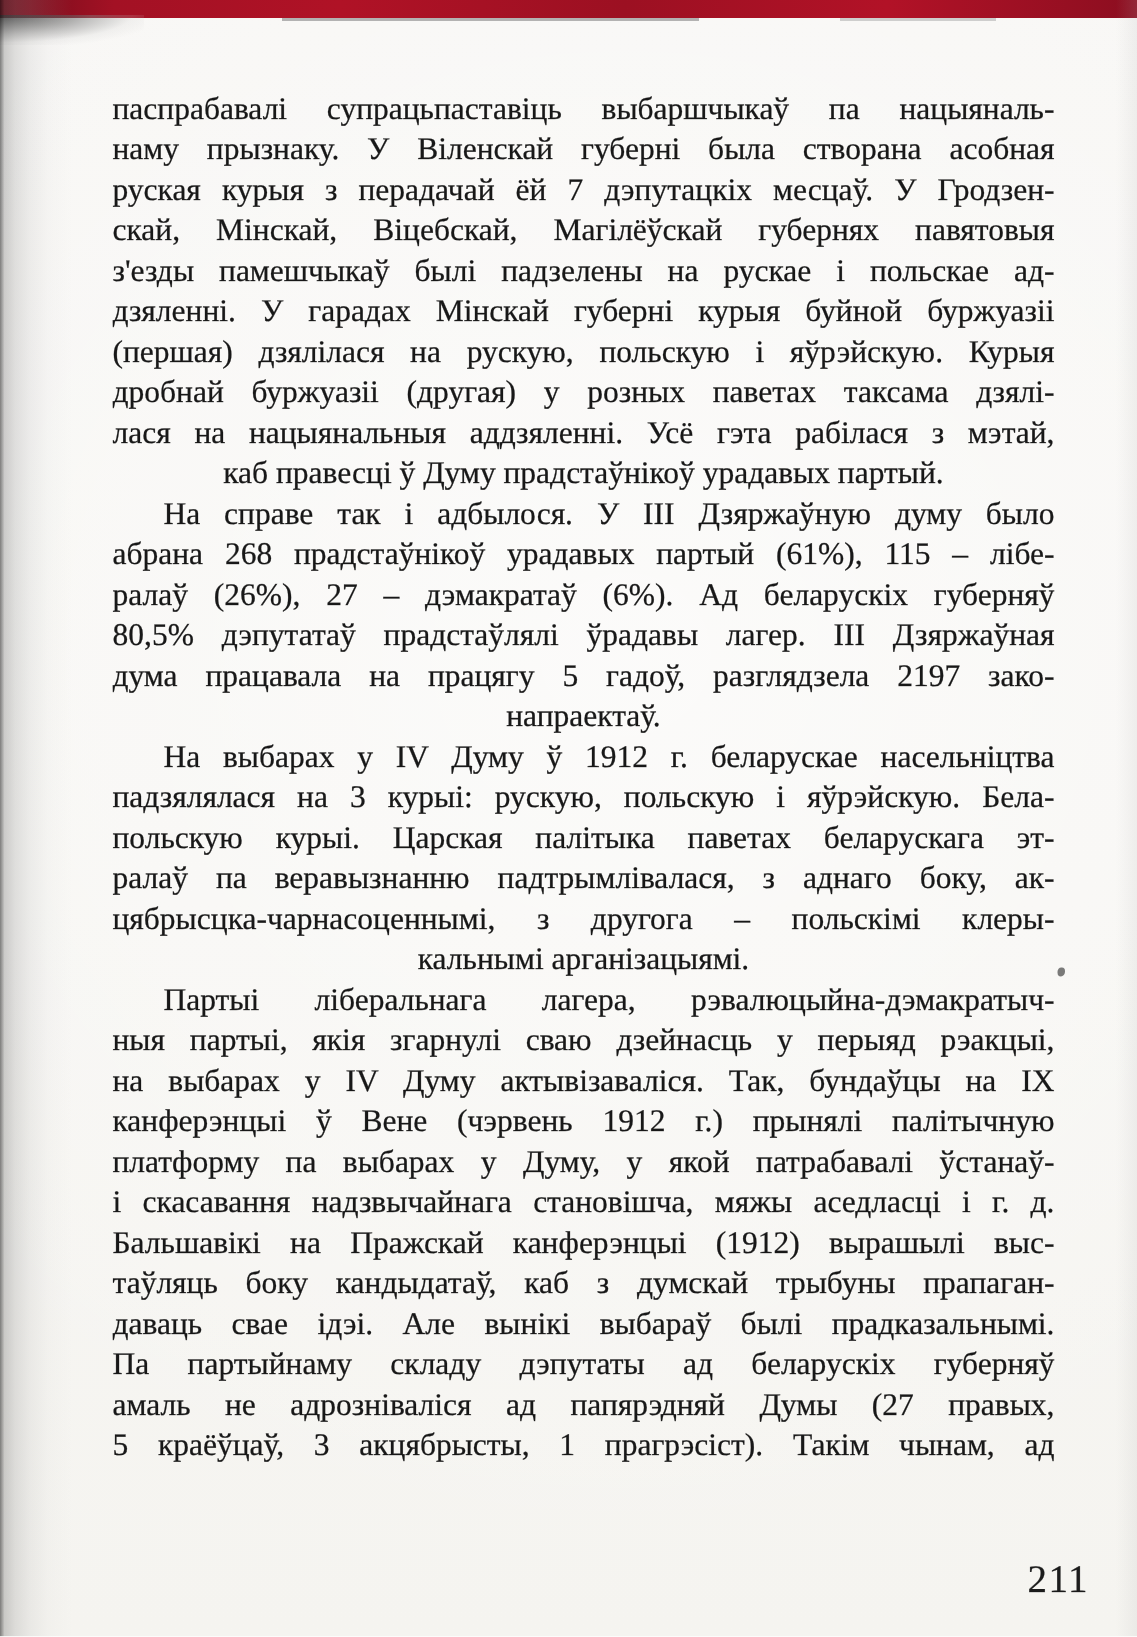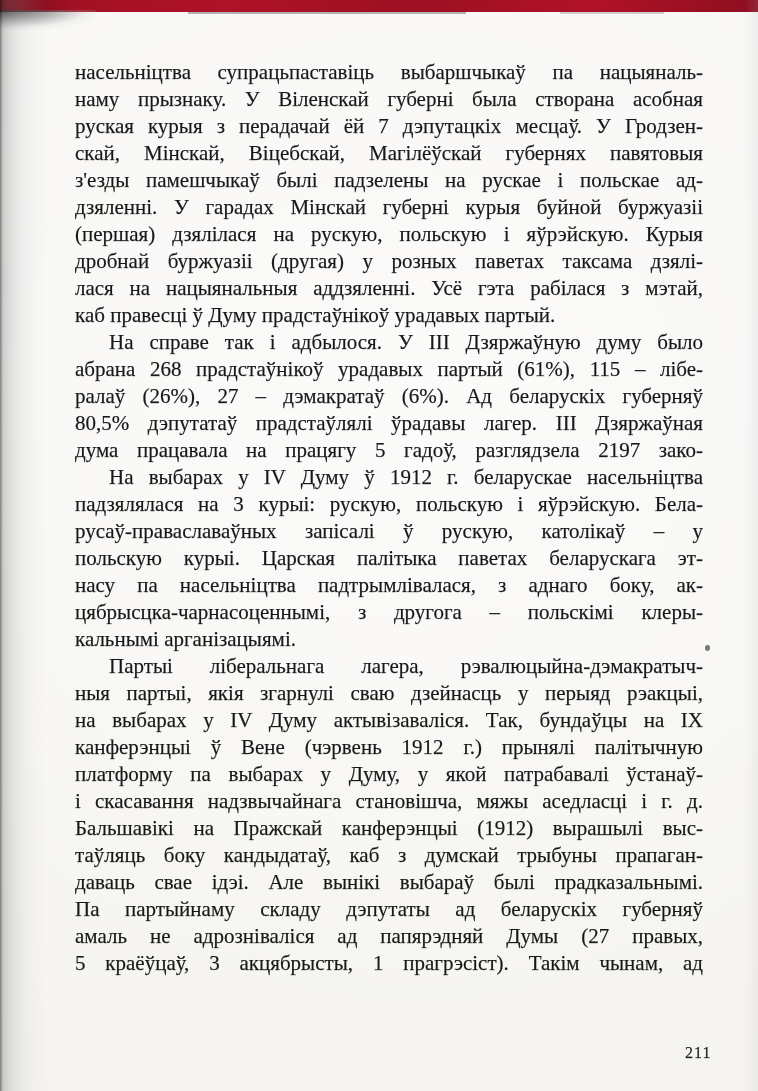--- a/index.html
+++ b/index.html
@@ -41,65 +41,65 @@
     position: absolute; left: 75px; top: 59px; width: 628px;
     color: var(--ink, #181818);
     font-size: 21px;
     -webkit-text-stroke: 0.25px rgba(20,20,20,.65);
   }
   .line {
     height: 27px; line-height: 27px; overflow: hidden;
     white-space: normal;
   }
   .line.just { text-align: justify; text-align-last: justify; text-justify: inter-word; }
-  .line.lastline { text-align: left; }
+  .line.lastline { text-align: center; }
   .line.indent { text-indent: 34px; }
   .page-number {
     position: absolute; left: 685px; top: 1041px;
-    font-size: 16px; line-height: 24px; color: #1c1c1c;
+    font-size: 26px; line-height: 24px; color: #1c1c1c;
     letter-spacing: 1px;
     -webkit-text-stroke: 0.25px rgba(20,20,20,.6);
   }
   .ink-speck {
     position: absolute; left: 705px; top: 645px; width: 5px; height: 6px;
     background: #5a5a5a; border-radius: 50% 40% 55% 45%; opacity: .8;
   }
 </style>
 </head>
 <body>
 
 <div class="scan">
   <div class="top-bar"></div>
   <div class="edge-line-1"></div>
   <div class="edge-line-2"></div>
   <div class="corner-curl"></div>
   <div class="left-shadow"></div>
   <div class="right-shade"></div>
 
   <div class="text-block">
-      <div class="line just">насельніцтва супрацьпаставіць выбаршчыкаў па нацыяналь-</div>
+      <div class="line just">паспрабавалі супрацьпаставіць выбаршчыкаў па нацыяналь-</div>
       <div class="line just">наму прызнаку. У Віленскай губерні была створана асобная</div>
       <div class="line just">руская курыя з перадачай ёй 7 дэпутацкіх месцаў. У Гродзен-</div>
       <div class="line just">скай, Мінскай, Віцебскай, Магілёўскай губернях павятовыя</div>
       <div class="line just">з'езды памешчыкаў былі падзелены на рускае і польскае ад-</div>
       <div class="line just">дзяленні. У гарадах Мінскай губерні курыя буйной буржуазіі</div>
       <div class="line just">(першая) дзялілася на рускую, польскую і яўрэйскую. Курыя</div>
       <div class="line just">дробнай буржуазіі (другая) у розных паветах таксама дзялі-</div>
       <div class="line just">лася на нацыянальныя аддзяленні. Усё гэта рабілася з мэтай,</div>
       <div class="line lastline">каб правесці ў Думу прадстаўнікоў урадавых партый.</div>
       <div class="line just indent">На справе так і адбылося. У III Дзяржаўную думу было</div>
       <div class="line just">абрана 268 прадстаўнікоў урадавых партый (61%), 115 – лібе-</div>
       <div class="line just">ралаў (26%), 27 – дэмакратаў (6%). Ад беларускіх губерняў</div>
       <div class="line just">80,5% дэпутатаў прадстаўлялі ўрадавы лагер. III Дзяржаўная</div>
       <div class="line just">дума працавала на працягу 5 гадоў, разглядзела 2197 зако-</div>
+      <div class="line lastline">напраектаў.</div>
       <div class="line just indent">На выбарах у IV Думу ў 1912 г. беларускае насельніцтва</div>
       <div class="line just">падзялялася на 3 курыі: рускую, польскую і яўрэйскую. Бела-</div>
-      <div class="line just">русаў-праваславаўных запісалі ў рускую, католікаў – у</div>
       <div class="line just">польскую курыі. Царская палітыка паветах беларускага эт-</div>
-      <div class="line just">насу па насельніцтва падтрымлівалася, з аднаго боку, ак-</div>
+      <div class="line just">ралаў па веравызнанню падтрымлівалася, з аднаго боку, ак-</div>
       <div class="line just">цябрысцка-чарнасоценнымі, з другога – польскімі клеры-</div>
       <div class="line lastline">кальнымі арганізацыямі.</div>
       <div class="line just indent">Партыі ліберальнага лагера, рэвалюцыйна-дэмакратыч-</div>
       <div class="line just">ныя партыі, якія згарнулі сваю дзейнасць у перыяд рэакцыі,</div>
       <div class="line just">на выбарах у IV Думу актывізаваліся. Так, бундаўцы на IX</div>
       <div class="line just">канферэнцыі ў Вене (чэрвень 1912 г.) прынялі палітычную</div>
       <div class="line just">платформу па выбарах у Думу, у якой патрабавалі ўстанаў-</div>
       <div class="line just">і скасавання надзвычайнага становішча, мяжы аседласці і г. д.</div>
       <div class="line just">Бальшавікі на Пражскай канферэнцыі (1912) вырашылі выс-</div>
       <div class="line just">таўляць боку кандыдатаў, каб з думскай трыбуны прапаган-</div>

